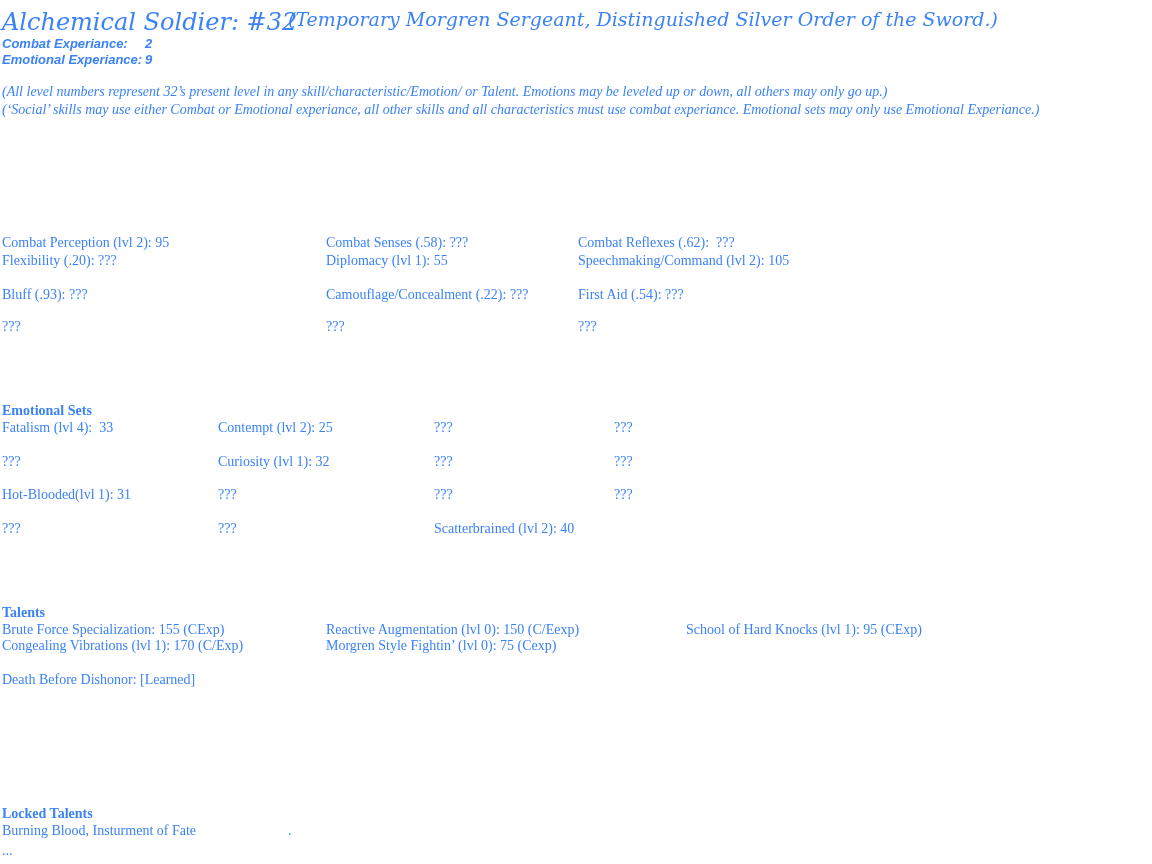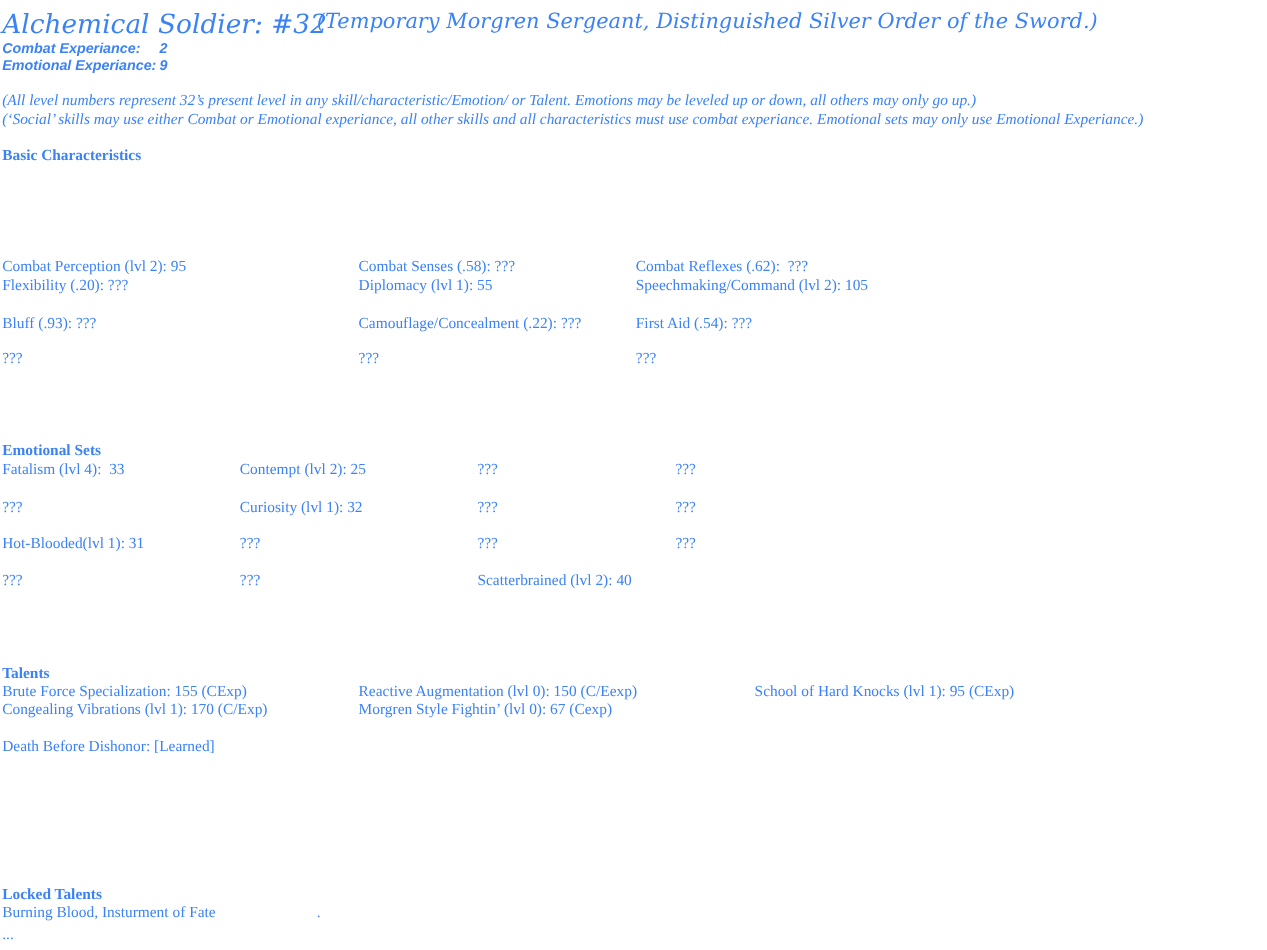--- a/index.html
+++ b/index.html
@@ -71,23 +71,20 @@
     <span class="cell c143 exp">9</span>
   </div>
 
   <div class="line" style="top:84px;">
     <span class="cell c0 note">(All level numbers represent 32’s present level in any skill/characteristic/Emotion/ or Talent. Emotions may be leveled up or down, all others may only go up.)</span>
   </div>
   <div class="line" style="top:102px;">
     <span class="cell c0 note">(‘Social’ skills may use either Combat or Emotional experiance, all other skills and all characteristics must use combat experiance. Emotional sets may only use Emotional Experiance.)</span>
   </div>
 
-  <div class="line" style="top:134px;">
-    <span class="cell c0 heading">Basic Characteristics</span>
-  </div>
 
   <div class="line" style="top:235px;">
     <span class="cell c0">Combat Perception (lvl 2): 95</span>
     <span class="cell c324">Combat Senses (.58): ???</span>
     <span class="cell c576">Combat Reflexes (.62):  ???</span>
   </div>
   <div class="line" style="top:253px;">
     <span class="cell c0">Flexibility (.20): ???</span>
     <span class="cell c324">Diplomacy (lvl 1): 55</span>
     <span class="cell c576">Speechmaking/Command (lvl 2): 105</span>
@@ -134,21 +131,21 @@
   <div class="line" style="top:605px;">
     <span class="cell c0 heading">Talents</span>
   </div>
   <div class="line" style="top:622px;">
     <span class="cell c0">Brute Force Specialization: 155 (CExp)</span>
     <span class="cell c324">Reactive Augmentation (lvl 0): 150 (C/Eexp)</span>
     <span class="cell c684">School of Hard Knocks (lvl 1): 95 (CExp)</span>
   </div>
   <div class="line" style="top:638px;">
     <span class="cell c0">Congealing Vibrations (lvl 1): 170 (C/Exp)</span>
-    <span class="cell c324">Morgren Style Fightin’ (lvl 0): 67 (Cexp)</span>
+    <span class="cell c324">Morgren Style Fightin’ (lvl 0): 75 (Cexp)</span>
     <span class="cell c684"></span>
   </div>
   <div class="line" style="top:672px;">
     <span class="cell c0">Death Before Dishonor: [Learned]</span>
   </div>
 
   <div class="line" style="top:806px;">
     <span class="cell c0 heading">Locked Talents</span>
   </div>
   <div class="line" style="top:823px;">

